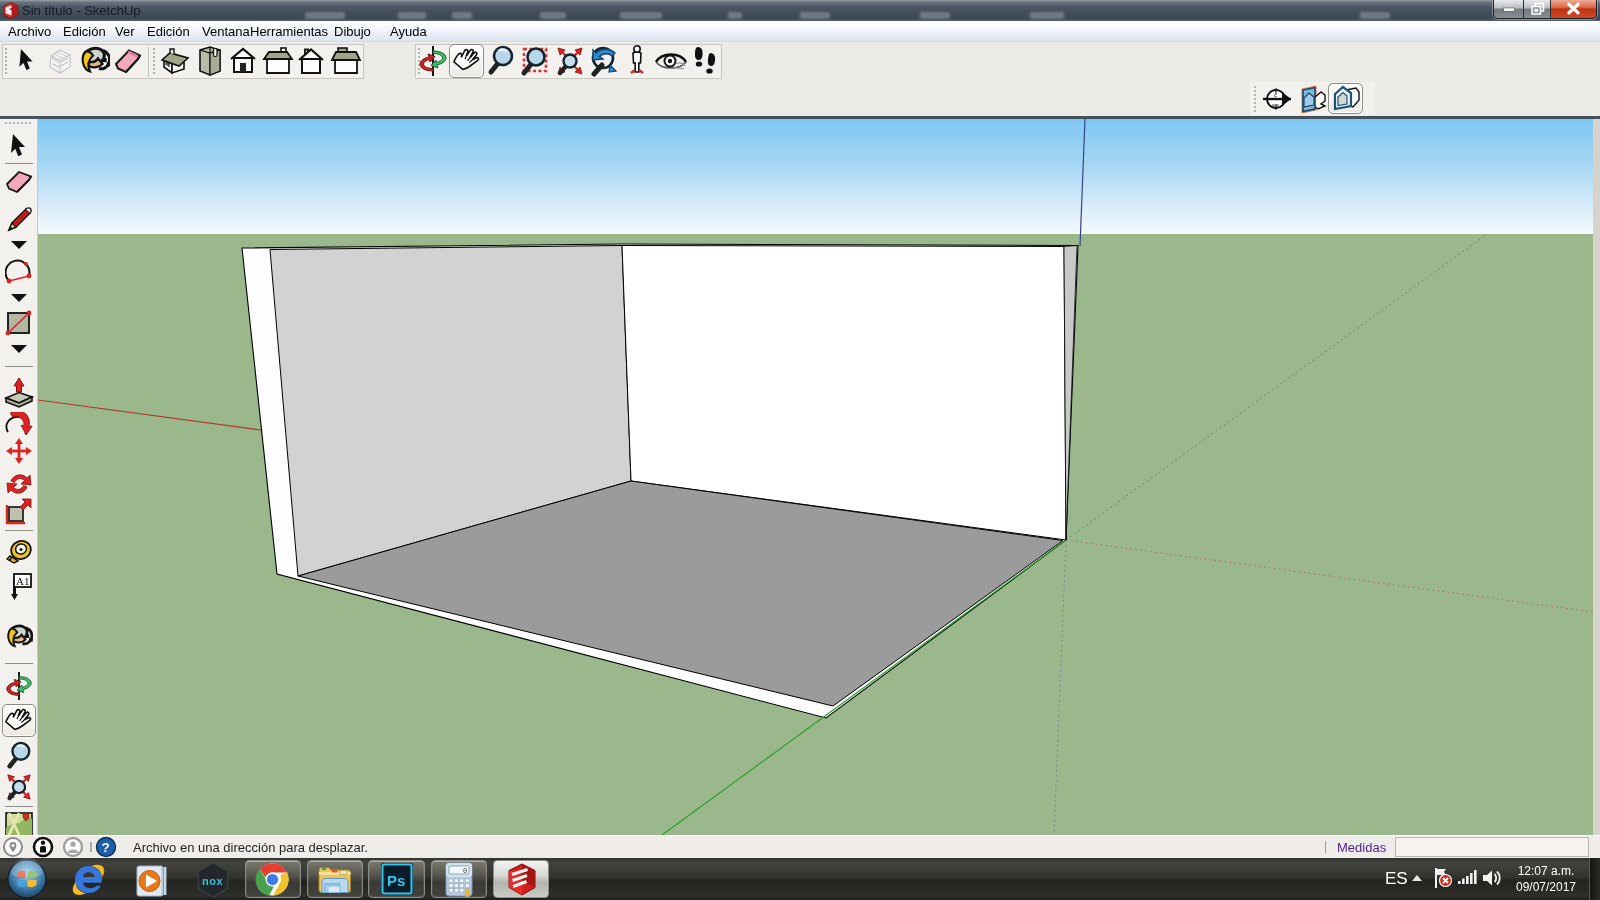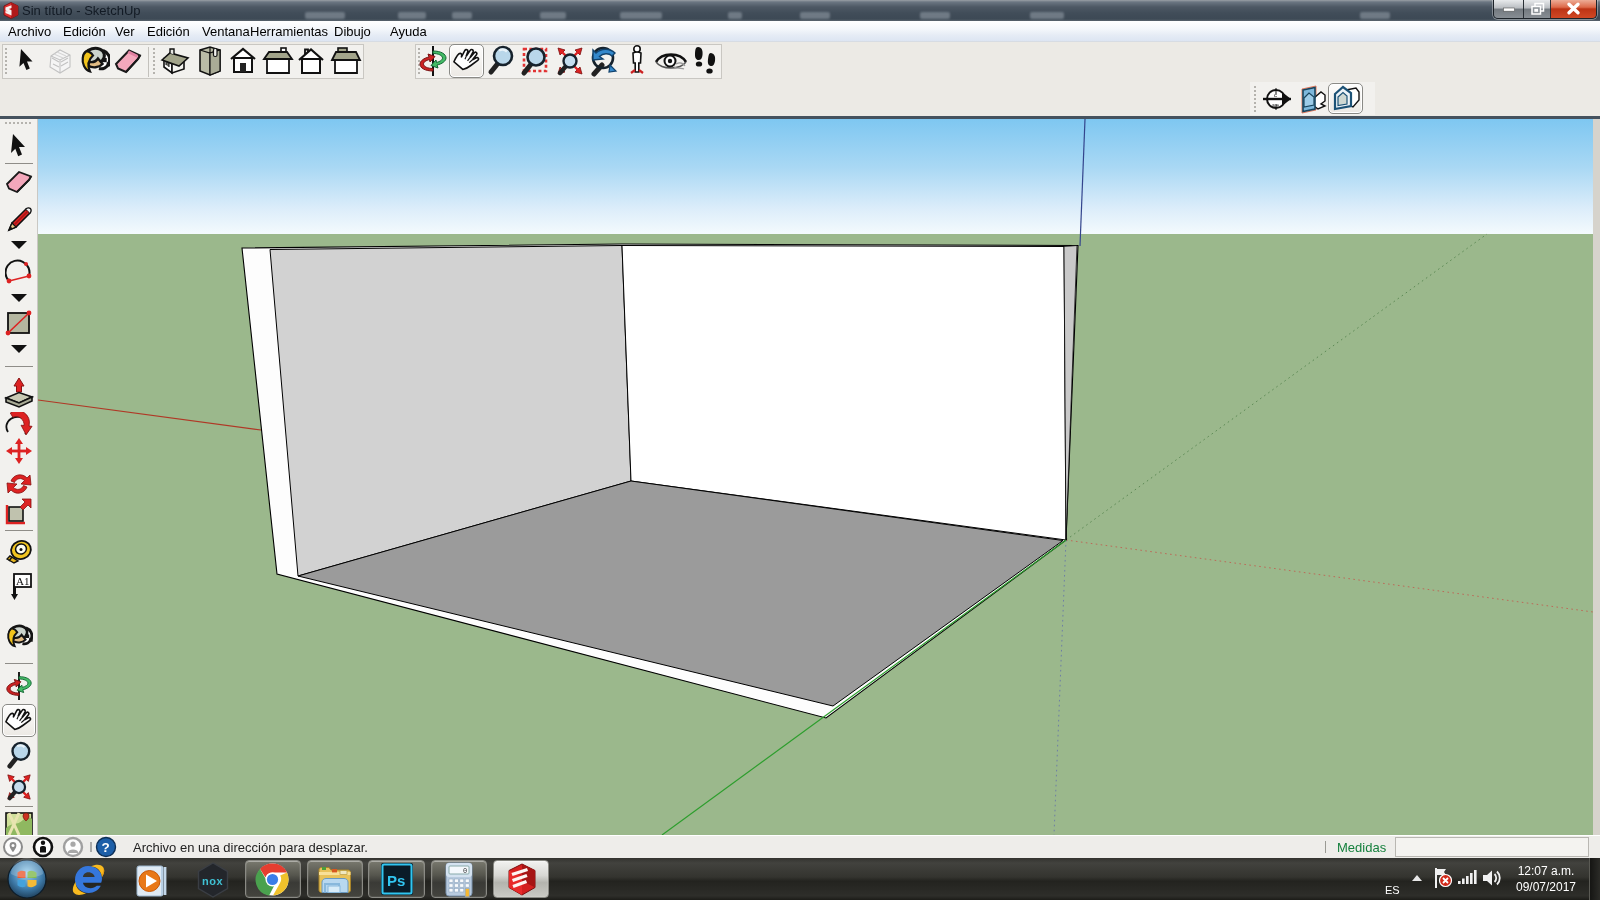--- a/index.html
+++ b/index.html
@@ -36,21 +36,21 @@
   
   #lefttools { left:0; top:119px; width:38px; height:716px; background:#f2f1ee; border-right:1px solid #cac8c3; }
 
   
   #viewport { left:38px; top:119px; width:1555px; height:716px; }
   #rightframe { left:1593px; top:119px; width:7px; height:716px; background:#d6d3cc; }
 
   
   #statusbar { left:0; top:835px; width:1600px; height:23px; background:#eeedea; border-top:1px solid #ffffff; }
   #statustext { position:absolute; left:133px; top:4px; font-size:13px; color:#222; }
-  #medidas { position:absolute; left:1337px; top:4px; font-size:13px; color:#15803d; }
+  #medidas { position:absolute; left:1337px; top:4px; font-size:13px; color:#4c1d95; }
   #medbox { position:absolute; left:1395px; top:1px; width:194px; height:20px; background:#f4f3f0; border:1px solid #b9b7b2; }
 
   
   #taskbar { left:0; top:858px; width:1600px; height:42px;
     background:linear-gradient(to bottom,#33332f 0%,#42423e 12%,#34342f 45%,#23231f 55%,#2e2e2a 90%,#1c1c18 100%); }
   .tkbtn { position:absolute; top:2px; height:38px; border-radius:4px;
     border:1px solid #8a8a84; background:linear-gradient(to bottom,#79796f 0%,#55554d 40%,#3a3a36 60%,#44443e 100%);
     box-shadow:inset 0 1px 0 rgba(255,255,255,0.35), inset 0 0 0 1px rgba(255,255,255,0.08); }
   .tkbtn.active { background:linear-gradient(to bottom,#f2f2f0 0%,#d8d8d4 40%,#b4b4ae 60%,#cacac4 100%); }
   #tray { position:absolute; left:1376px; top:0; width:210px; height:42px; color:#fff; }
@@ -600,21 +600,21 @@
         <path d="M19,3 L32,9.5 L32,26.5 L19,19.8 Z" fill="#a61414"></path>
         <path d="M6,9.5 L19,16 L19,34 L6,26.5 Z" fill="#e82a2a"></path>
         <g stroke="#fdf5f3" stroke-width="3.4" fill="none">
             <path d="M9,13.5 L24.5,8.5"></path>
             <path d="M9.5,19.5 L24,14.5"></path>
             <path d="M10,25.5 L23.5,20.5"></path>
           </g>
       </svg>
     </div>
     <div id="tray">
-      <span style="position:absolute;left:9px;top:26px;font-size:11px;">ES</span>
+      <span style="position:absolute;left:9px;top:11px;font-size:17px;">ES</span>
       <svg style="position:absolute;left:34px;top:15px" width="14" height="10">
           <path d="M7,2 L12,8 L2,8 Z" fill="#e8e8e8"></path>
         </svg>
       <svg style="position:absolute;left:57px;top:8px" width="20" height="24" viewBox="0 0 20 24">
         <path d="M3,2 L3,22" stroke="#f0f0f0" stroke-width="2"></path>
         <path d="M4,3 L13,3 L11,6 L13,9 L4,9 Z" fill="#f0f0f0"></path>
         <circle cx="12.5" cy="14.5" r="6" fill="#d22a1a" stroke="#fff" stroke-width="1.2"></circle>
         <path d="M10,12 L15,17 M15,12 L10,17" stroke="#fff" stroke-width="1.8"></path>
       </svg>
       <svg style="position:absolute;left:81px;top:10px" width="20" height="20" viewBox="0 0 20 20">

